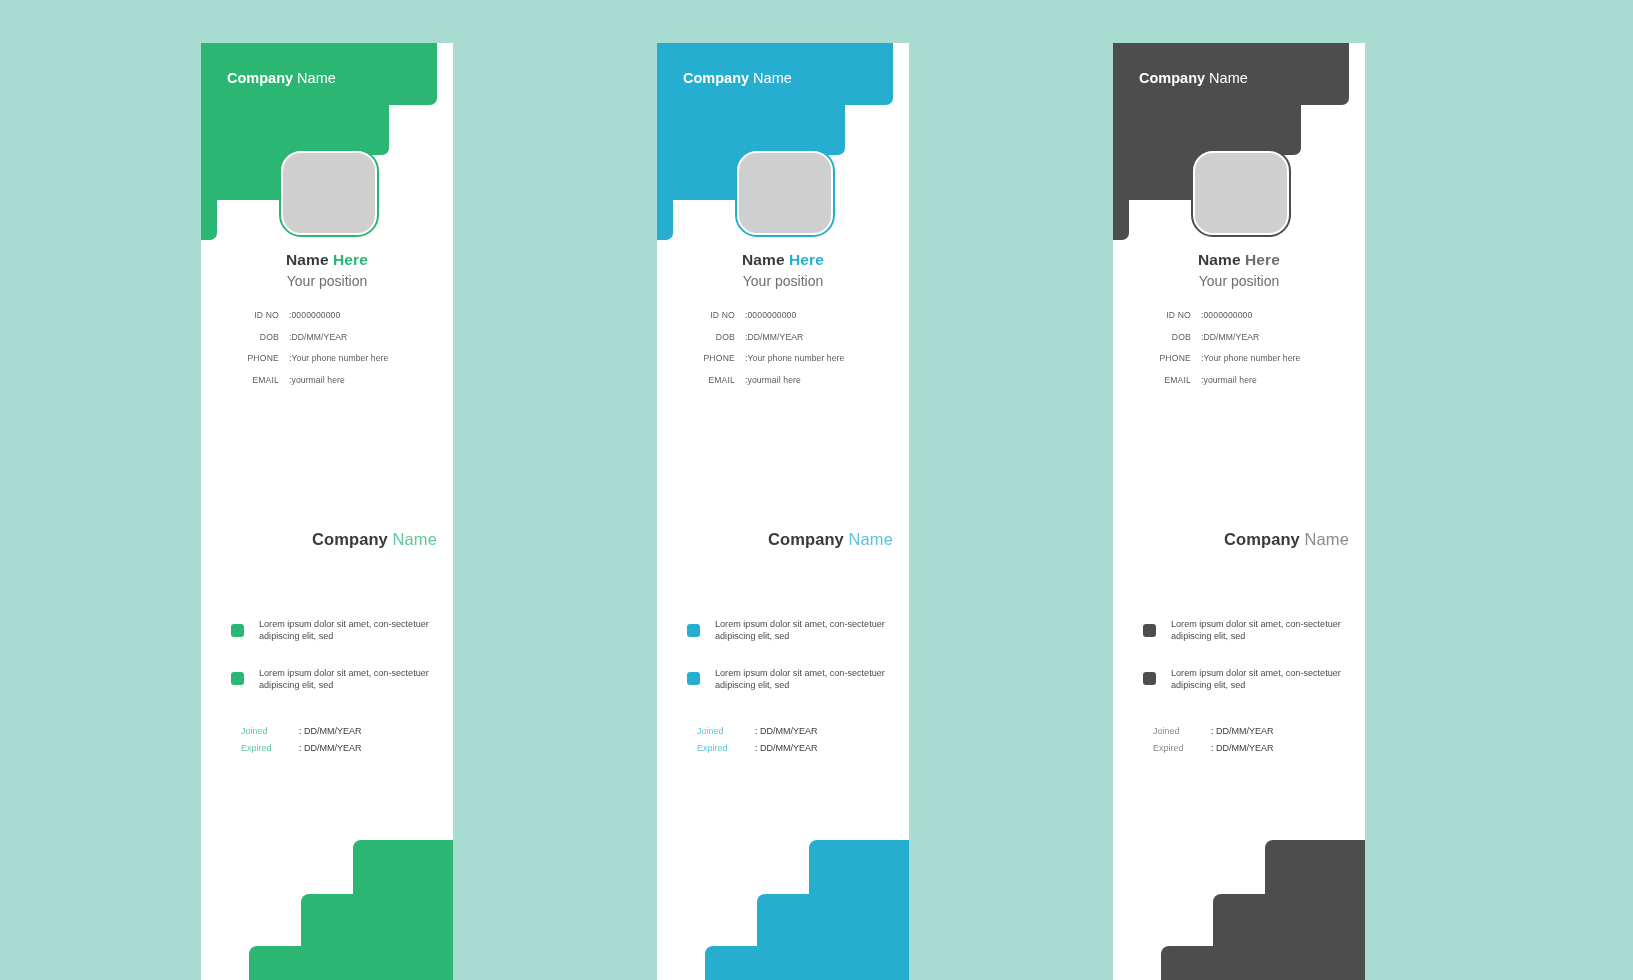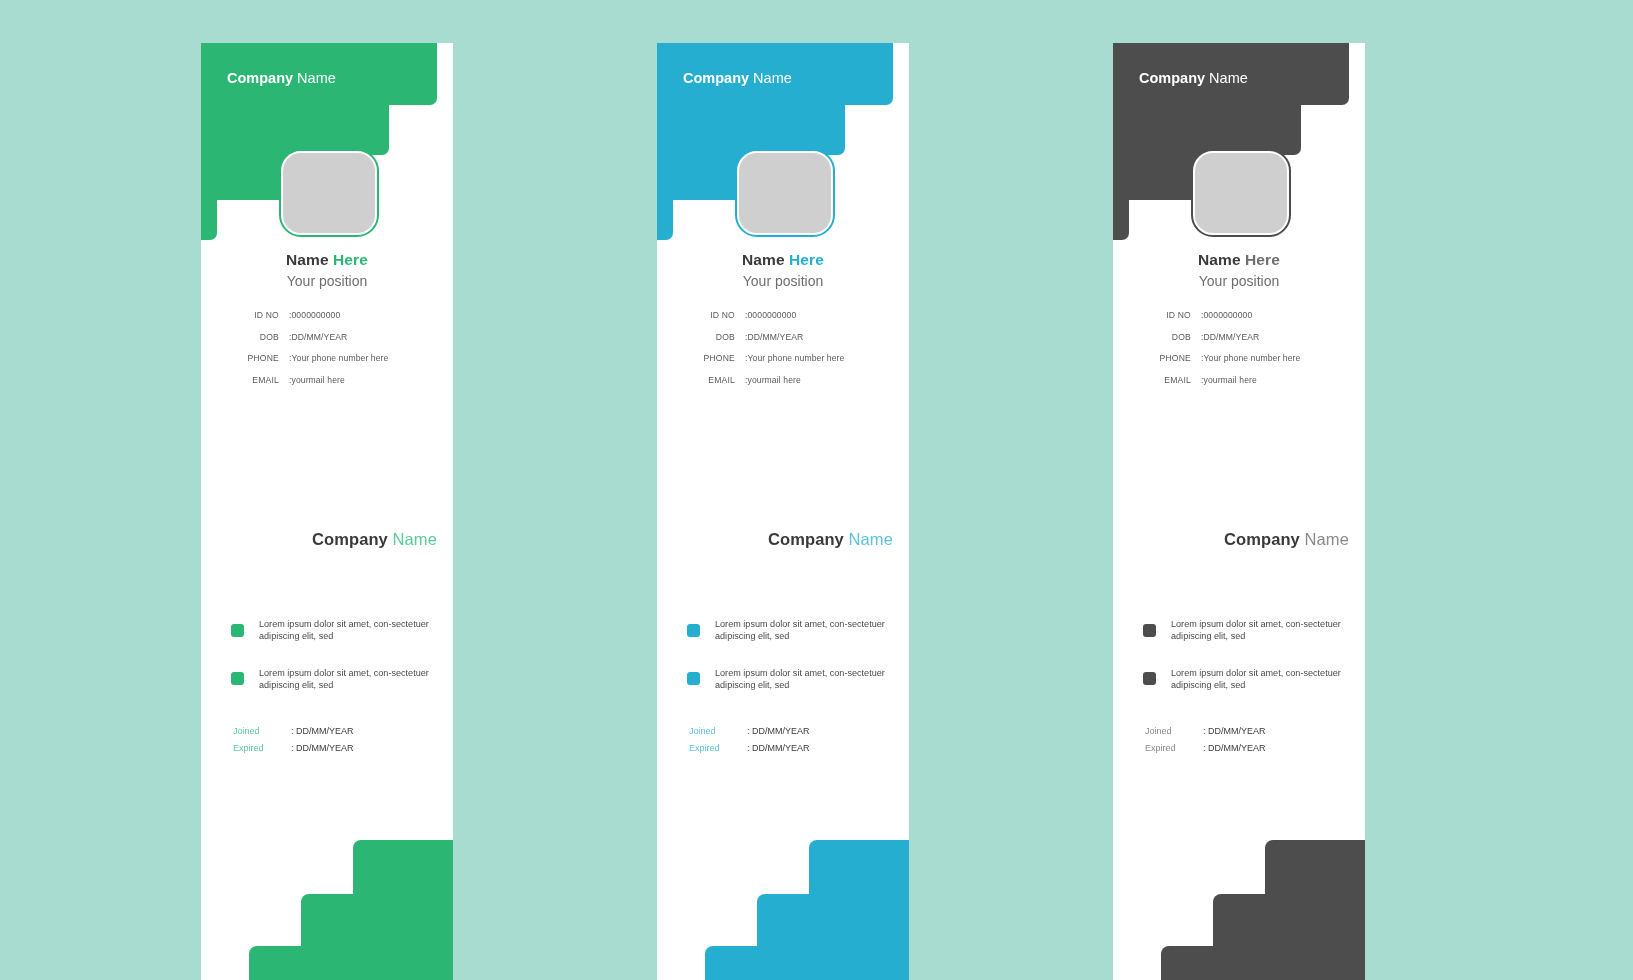--- a/index.html
+++ b/index.html
@@ -168,20 +168,21 @@
 
   .dates {
     position: absolute;
     left: 32px;
     top: 218px;
     font-size: 9px;
   }
   .date-row {
     display: flex;
     margin-bottom: 7px;
+    margin-left: 8px;
   }
   .date-label { width: 58px; }
   .date-value { color: #3d3d3d; }
 
   
   .step {
     position: absolute;
     border-radius: 8px;
   }
 

